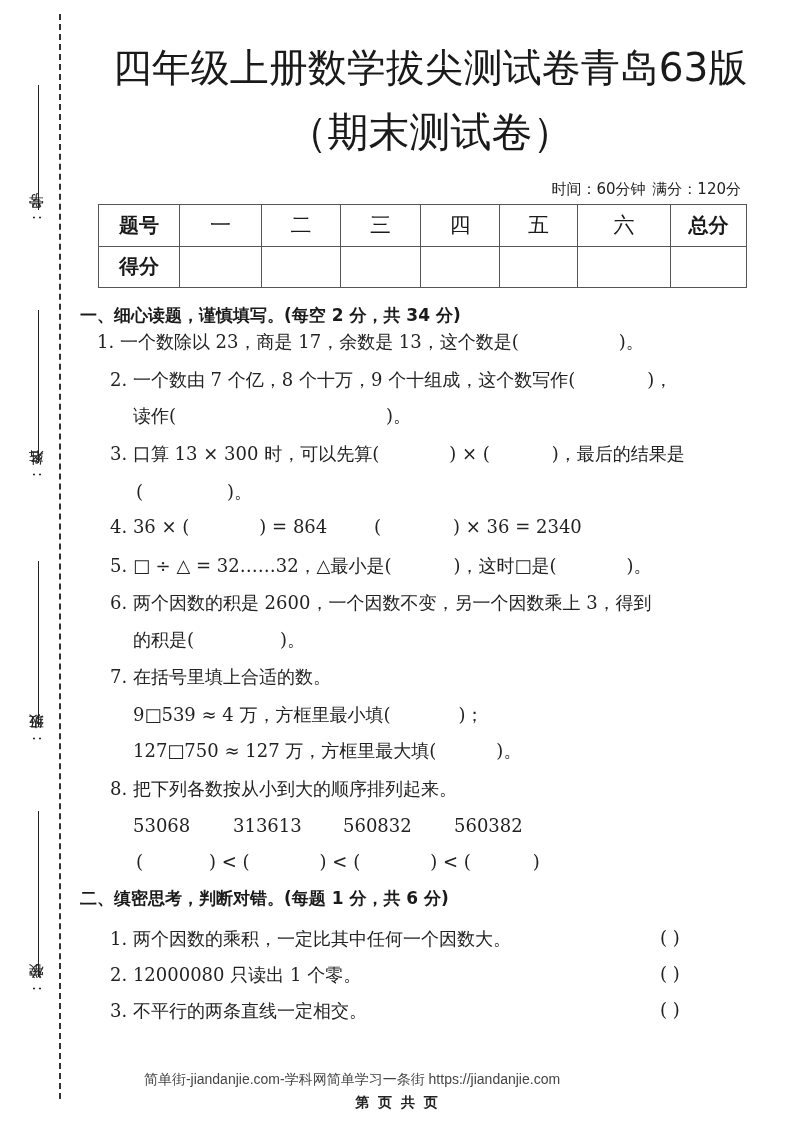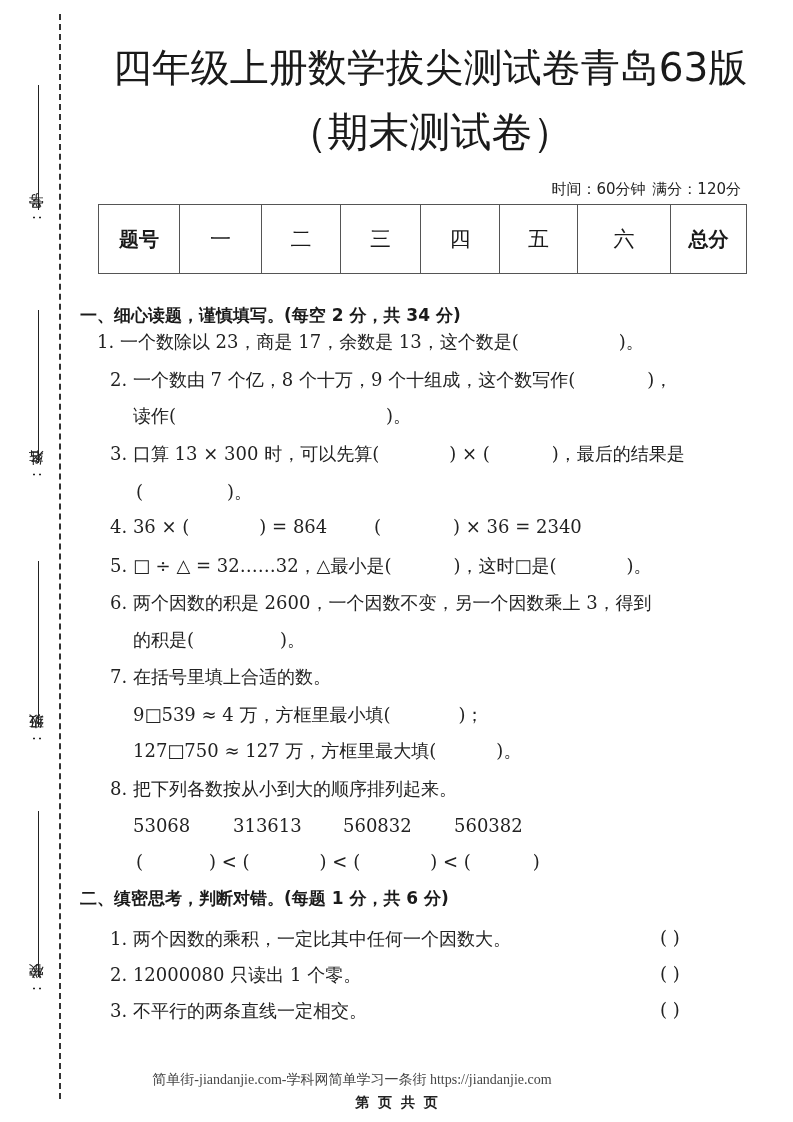--- a/index.html
+++ b/index.html
@@ -34,21 +34,21 @@
     font-family:"DejaVu Sans", sans-serif; font-size:41px; color:#1a1a1a;
     line-height:44px;
   }
   .meta {
     position:absolute; right:52px; top:180px;
     font-family:"DejaVu Sans", sans-serif; font-size:15px; color:#222;
     word-spacing:2px;
   }
   
   table.score {
-    position:absolute; left:98px; top:204px; width:648px; height:70px;
+    position:absolute; left:98px; top:204px; width:648px; height:84px;
     border-collapse:collapse; table-layout:fixed;
   }
   table.score td {
     border:1.5px solid #555; text-align:center; vertical-align:middle;
     font-family:"DejaVu Sans", sans-serif; font-size:20px; color:#1a1a1a;
     height:40px; padding:0;
   }
   table.score td.hdr { font-weight:bold; }
   table.score td.num { font-family:"DejaVu Serif", serif; font-size:21px; }
   
@@ -61,21 +61,21 @@
     position:absolute; font-size:18px; color:#222; white-space:nowrap;
     font-family:"DejaVu Serif", "Liberation Serif", serif;
   }
   .blank { display:inline-block; }
   .judge {
     position:absolute; left:660px; font-size:18px; color:#222; white-space:nowrap;
     font-family:"DejaVu Serif", serif;
   }
   .footer {
     position:absolute; left:0; width:704px; top:1071px; text-align:center;
-    font-family:Liberation Serif, serif; font-size:14px; color:#444;
+    font-family:Liberation Sans, sans-serif; font-size:14px; color:#444;
   }
   .pager {
     position:absolute; left:0; width:793px; top:1094px; text-align:center;
     font-family:"DejaVu Sans", sans-serif; font-size:14px; font-weight:bold; color:#222;
     word-spacing:4px;
   }
 </style>
 </head>
 <body>
 
@@ -117,20 +117,30 @@
       <tr>
     <td class="hdr">题号</td>
     <td class="num">一</td>
     <td class="num">二</td>
     <td class="num">三</td>
     <td class="num">四</td>
     <td class="num">五</td>
     <td class="num">六</td>
     <td class="hdr">总分</td>
   </tr>
+  <tr>
+    <td class="hdr">得分</td>
+    <td></td>
+    <td></td>
+    <td></td>
+    <td></td>
+    <td></td>
+    <td></td>
+    <td></td>
+  </tr>
 </tbody>
   </table>
 
 <div class="section" style="top:291px;margin-top:13px;">一、细心读题，谨慎填写。(每空 2 分，共 34 分)</div>
 
 <div class="q" style="left:97px;top:330px;">
   <span>1. 一个数除以 23，商是 17，余数是 13，这个数是(</span><span class="blank" style="width:100px;"></span><span>)。</span>
 </div>
 
 <div class="q" style="left:110px;top:368px;">

